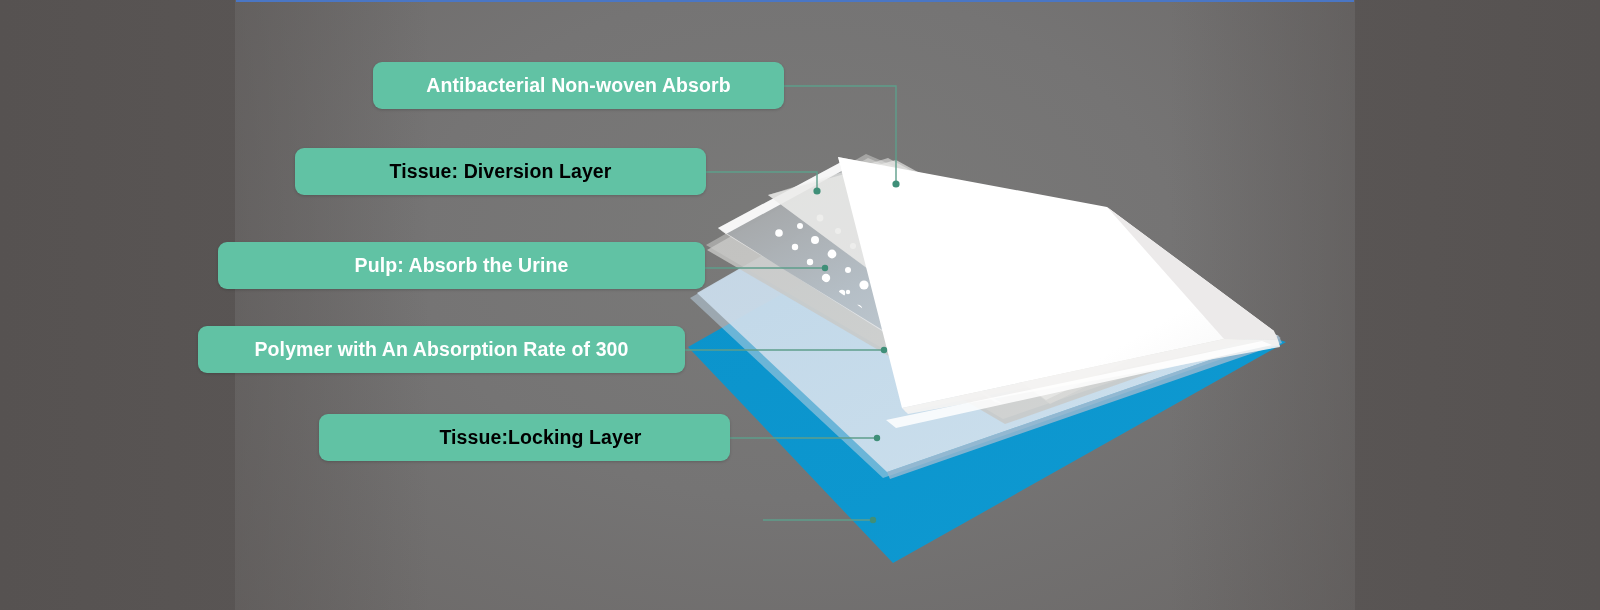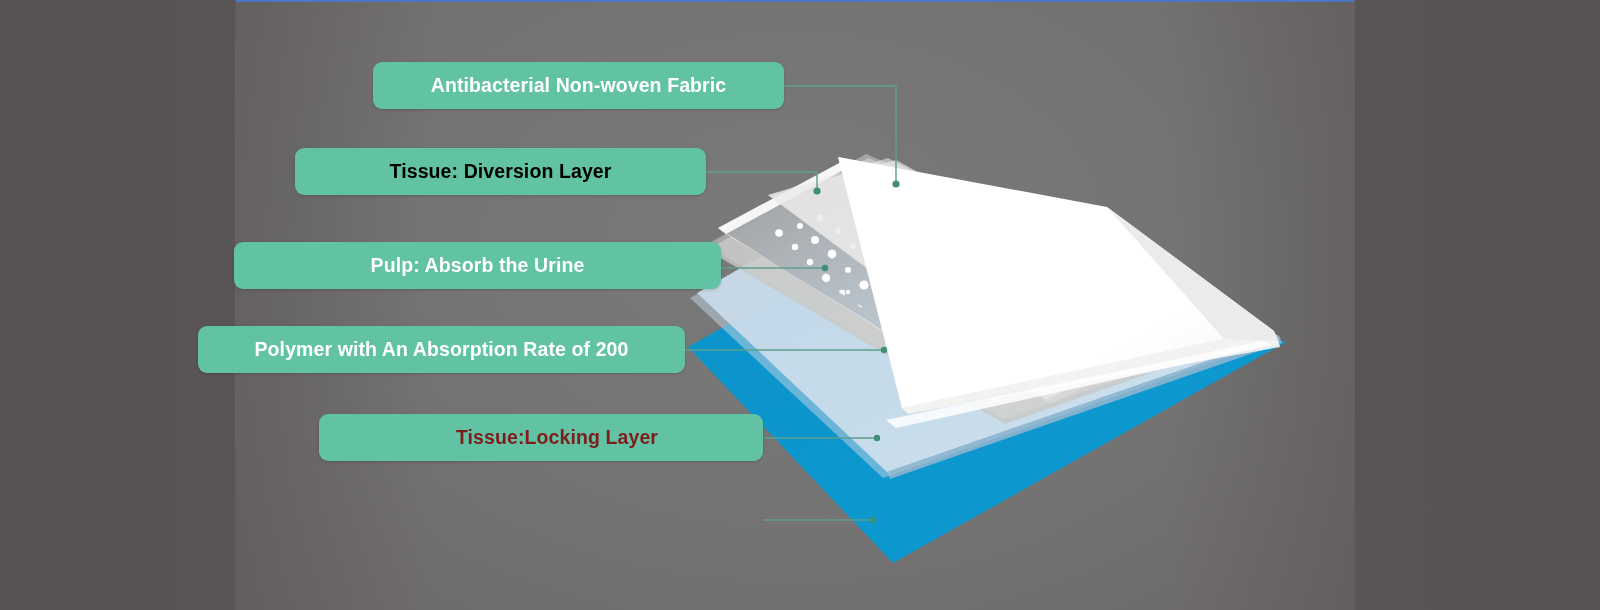--- a/index.html
+++ b/index.html
@@ -277,24 +277,24 @@
       <path d="M730,438 L875,438" fill="none" stroke="#5e9e8b" stroke-width="1.4"></path>
       <circle cx="877" cy="438" r="3.2" fill="#3f8f78"></circle>
     </g>
 
     <g>
       <path d="M763,520 L871,520" fill="none" stroke="#5e9e8b" stroke-width="1.4"></path>
       <circle cx="873" cy="520" r="3.2" fill="#3f8f78"></circle>
     </g>
   </svg>
 
-  <div class="pill" id="pill0" style="left: 373px; top: 62px; width: 411px; background: rgb(97, 194, 164); color: rgb(255, 255, 255);">Antibacterial Non-woven Fabric</div>
+  <div class="pill" id="pill0" style="left: 373px; top: 62px; width: 411px; background: rgb(97, 194, 164); color: rgb(255, 255, 255);">Antibacterial Non-woven Absorb</div>
 
   <div class="pill" id="pill1" style="left: 295px; top: 148px; width: 411px; background: rgb(97, 194, 164); color: #000000;">Tissue: Diversion Layer</div>
 
-  <div class="pill" id="pill2" style="left: 218px; top: 242px; width: 487px; background: rgb(97, 194, 164); color: rgb(255, 255, 255); margin-left: 16px;">Pulp: Absorb the Urine</div>
-
-  <div class="pill" id="pill3" style="left: 198px; top: 326px; width: 487px; background: rgb(97, 194, 164); color: rgb(255, 255, 255);">Polymer with An Absorption Rate of 200</div>
-
-  <div class="pill" id="pill4" style="left: 319px; top: 414px; width: 444px; background: rgb(97, 194, 164); color: #7f1d1d; padding-left: 48px;">Tissue:Locking Layer</div>
+  <div class="pill" id="pill2" style="left: 218px; top: 242px; width: 487px; background: rgb(97, 194, 164); color: rgb(255, 255, 255);">Pulp: Absorb the Urine</div>
+
+  <div class="pill" id="pill3" style="left: 198px; top: 326px; width: 487px; background: rgb(97, 194, 164); color: rgb(255, 255, 255);">Polymer with An Absorption Rate of 300</div>
+
+  <div class="pill" id="pill4" style="left: 319px; top: 414px; width: 411px; background: rgb(97, 194, 164); color: #000000; padding-left: 48px;">Tissue:Locking Layer</div>
 
 
 </div>
 
 </body></html>

